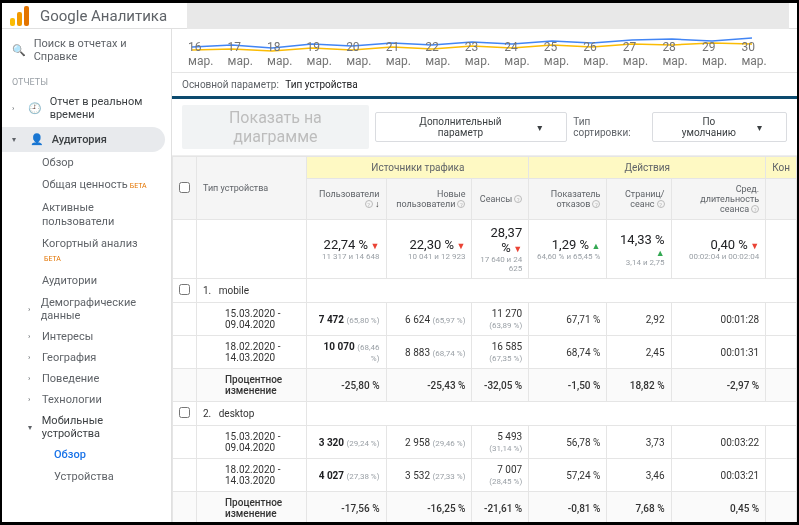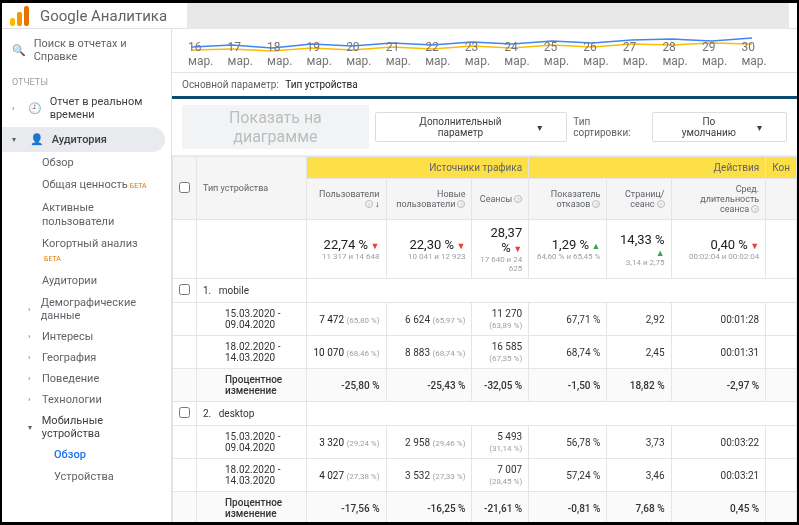--- a/index.html
+++ b/index.html
@@ -31,30 +31,30 @@
 .chart-ticks { display: flex; justify-content: space-between; padding: 0 16px; font-size: 12px; color: #757575; position: absolute; bottom: 4px; left: 0; right: 0; }
 .param-row { padding: 6px 10px; font-size: 10px; color: #5f6368; border-bottom: 3px solid #0c4a6e; }
 .param-row .val { color: #202124; margin-left: 4px; }
 .controls-row { display: flex; align-items: center; gap: 6px; padding: 6px 10px; border-bottom: 1px solid #eee; font-size: 10px; }
 .btn-disabled { background: #f1f3f4; color: #bdbdbd; padding: 3px 8px; border-radius: 2px; border: none; font-size: 16px; }
 .btn-dd { background: #fff; border: 1px solid #dadce0; padding: 3px 24px; border-radius: 2px; color: #3c4043; font-size: 10px; display: inline-flex; align-items: center; gap: 16px; }
 .ctrl-label { color: #5f6368; }
 table { border-collapse: collapse; width: 100%; font-size: 10px; }
 th, td { border: 1px solid #e5e5e5; padding: 5px 6px; text-align: right; vertical-align: middle; }
 th { background: #f5f5f5; font-weight: 400; color: #5f6368; font-size: 9px; }
-th.group-h { background: #fde047; text-align: right; font-size: 10px; margin-top: 41px; }
+th.group-h { background: #fef9c3; text-align: center; font-size: 10px; margin-top: 41px; }
 td.left, th.left { text-align: left; }
 .cb { text-align: center; width: 24px; }
 .big-pct { font-size: 13px; color: #202124; font-weight: 400; }
 .up { color: #34a853; font-size: 9px; }
 .down { color: #ea4335; font-size: 9px; }
 .small-gray { font-size: 8px; color: #9aa0a6; display: block; }
 .row-label { font-weight: 400; }
 .pct-change td { background: #fafafa; font-weight: 500; }
-.num-bold { font-weight: 400; color: #202124; margin-top: 28px; }
+.num-bold { font-weight: 700; color: #202124; margin-top: 28px; }
 .sub-pct { font-size: 8px; color: #9aa0a6; }
 .help-circ { display: inline-block; width: 8px; height: 8px; border: 1px solid #bbb; border-radius: 50%; font-size: 6px; line-height: 8px; text-align: center; color: #bbb; margin-left: 2px; }
 input[type=checkbox] { width: 11px; height: 11px; }
 </style>
 </head>
 <body>
 
 <div class="app">
   <div class="header">
     <div class="logo-icon">

